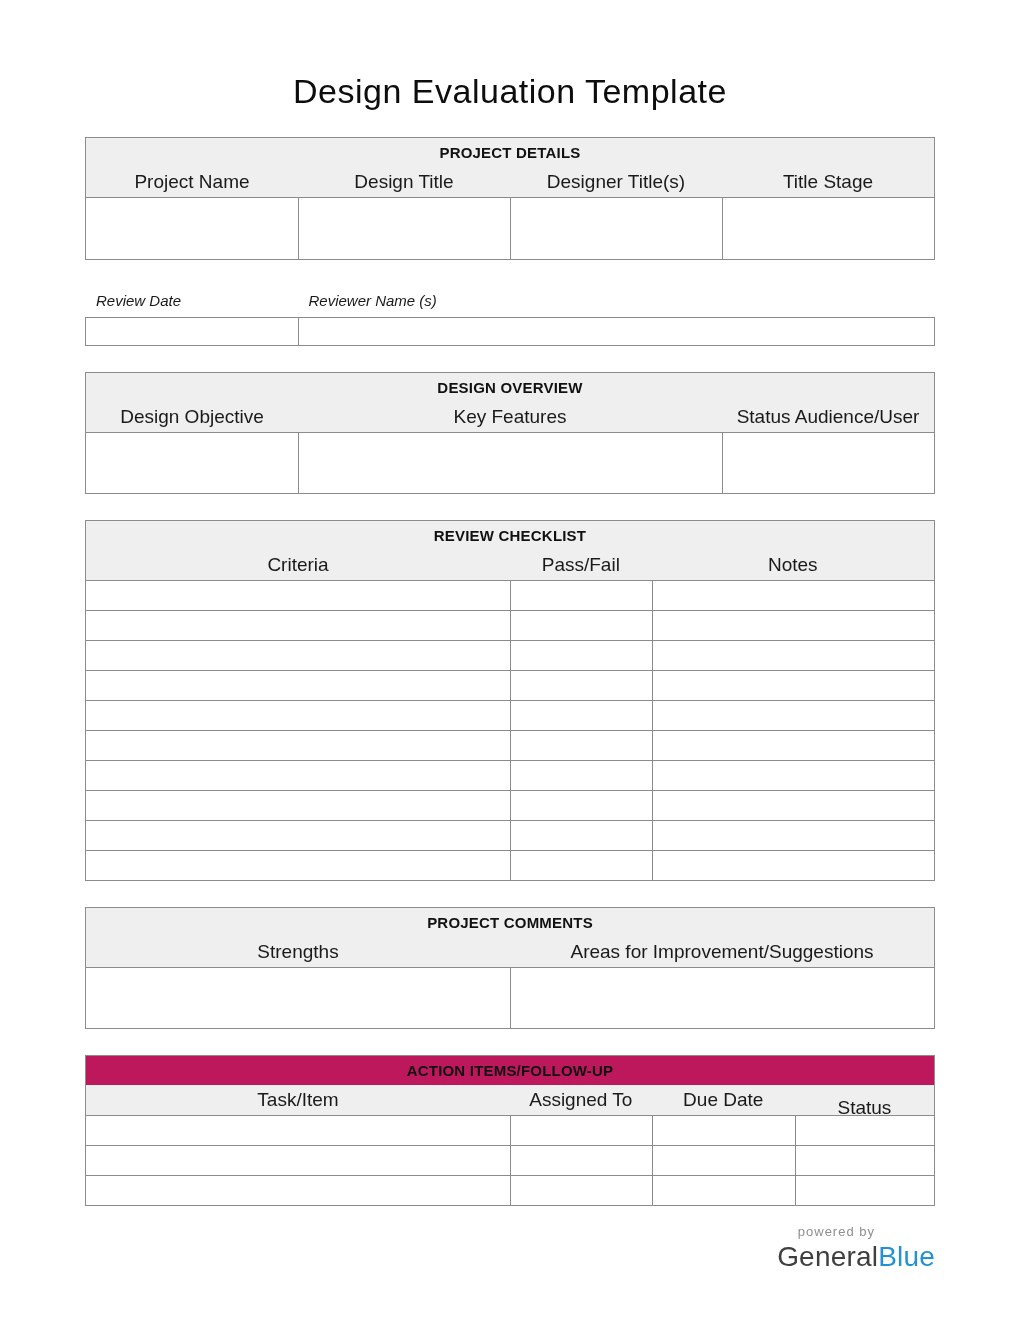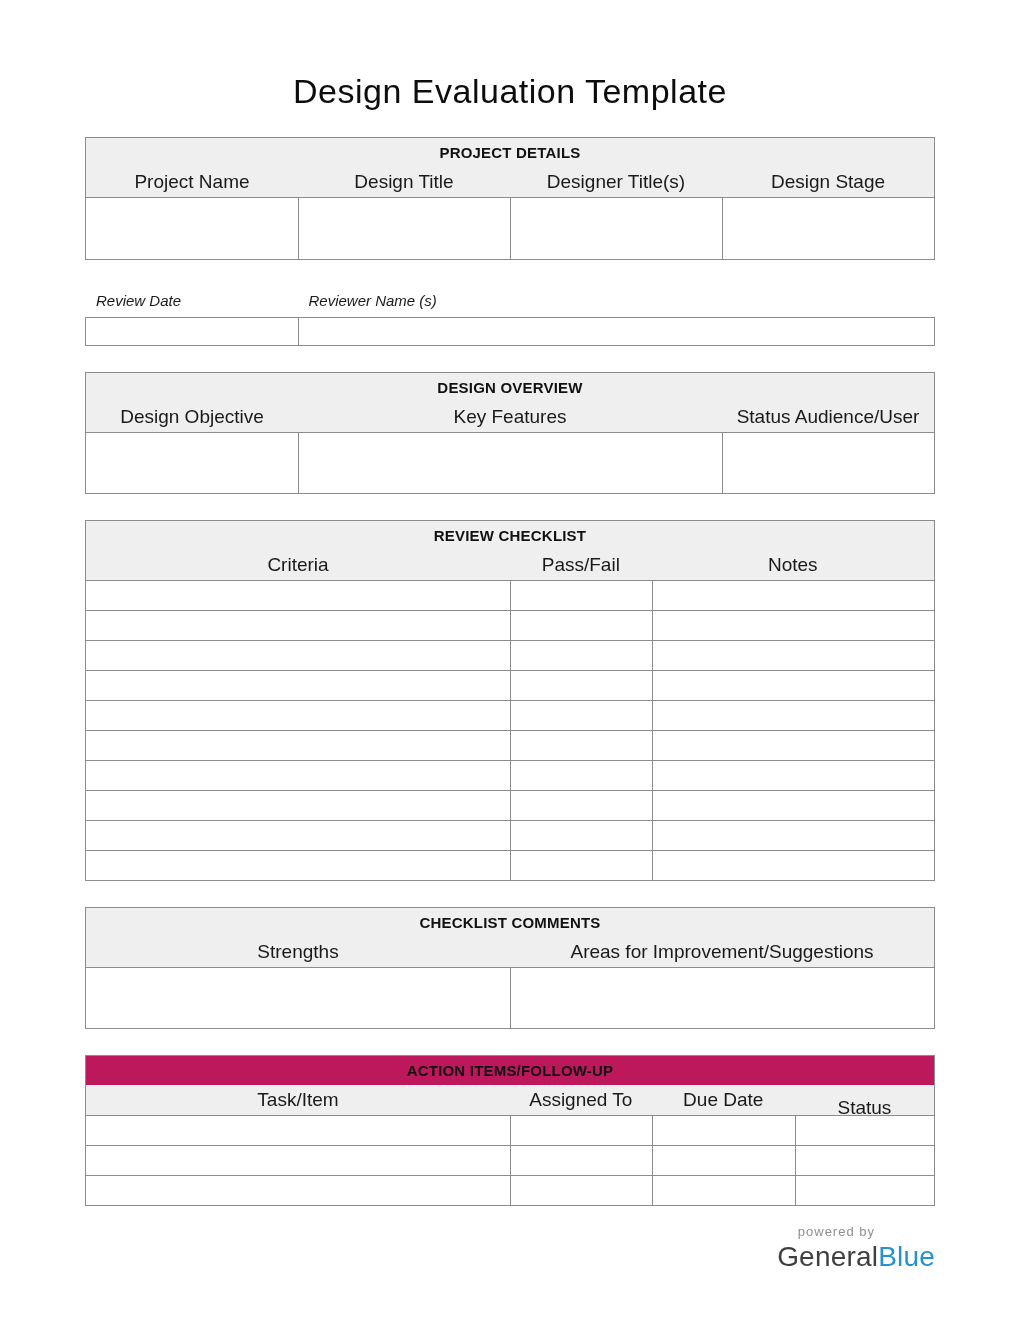--- a/index.html
+++ b/index.html
@@ -48,21 +48,21 @@
   <div class="content">
 
     <div class="doc-title">Design Evaluation Template</div>
 
     <div class="table">
       <div class="sec-title" style="background: rgb(239, 239, 239);">PROJECT DETAILS</div>
       <div class="col-labels" style="background: rgb(239, 239, 239);">
         <div class="col-label w25">Project Name</div>
         <div class="col-label w25">Design Title</div>
         <div class="col-label w25">Designer Title(s)</div>
-        <div class="col-label w25">Design Stage</div>
+        <div class="col-label w25">Title Stage</div>
       </div>
       <div class="input-row tall">
         <div class="cell w25"></div>
         <div class="cell w25"></div>
         <div class="cell w25"></div>
         <div class="cell w25"></div>
       </div>
     </div>
 
     <div class="review-info">
@@ -145,21 +145,21 @@
           </div>
           <div class="input-row short">
             <div class="cell" style="width: 50%;"></div>
             <div class="cell" style="width: 16.7%;"></div>
             <div class="cell" style="width: 33.3%;"></div>
           </div>
         </div>
     </div>
 
     <div class="table">
-      <div class="sec-title" style="background: rgb(239, 239, 239);">CHECKLIST COMMENTS</div>
+      <div class="sec-title" style="background: rgb(239, 239, 239);">PROJECT COMMENTS</div>
       <div class="col-labels" style="background: rgb(239, 239, 239);">
         <div class="col-label w50">Strengths</div>
         <div class="col-label w50">Areas for Improvement/Suggestions</div>
       </div>
       <div class="input-row mid">
         <div class="cell w50"></div>
         <div class="cell w50"></div>
       </div>
     </div>
 

